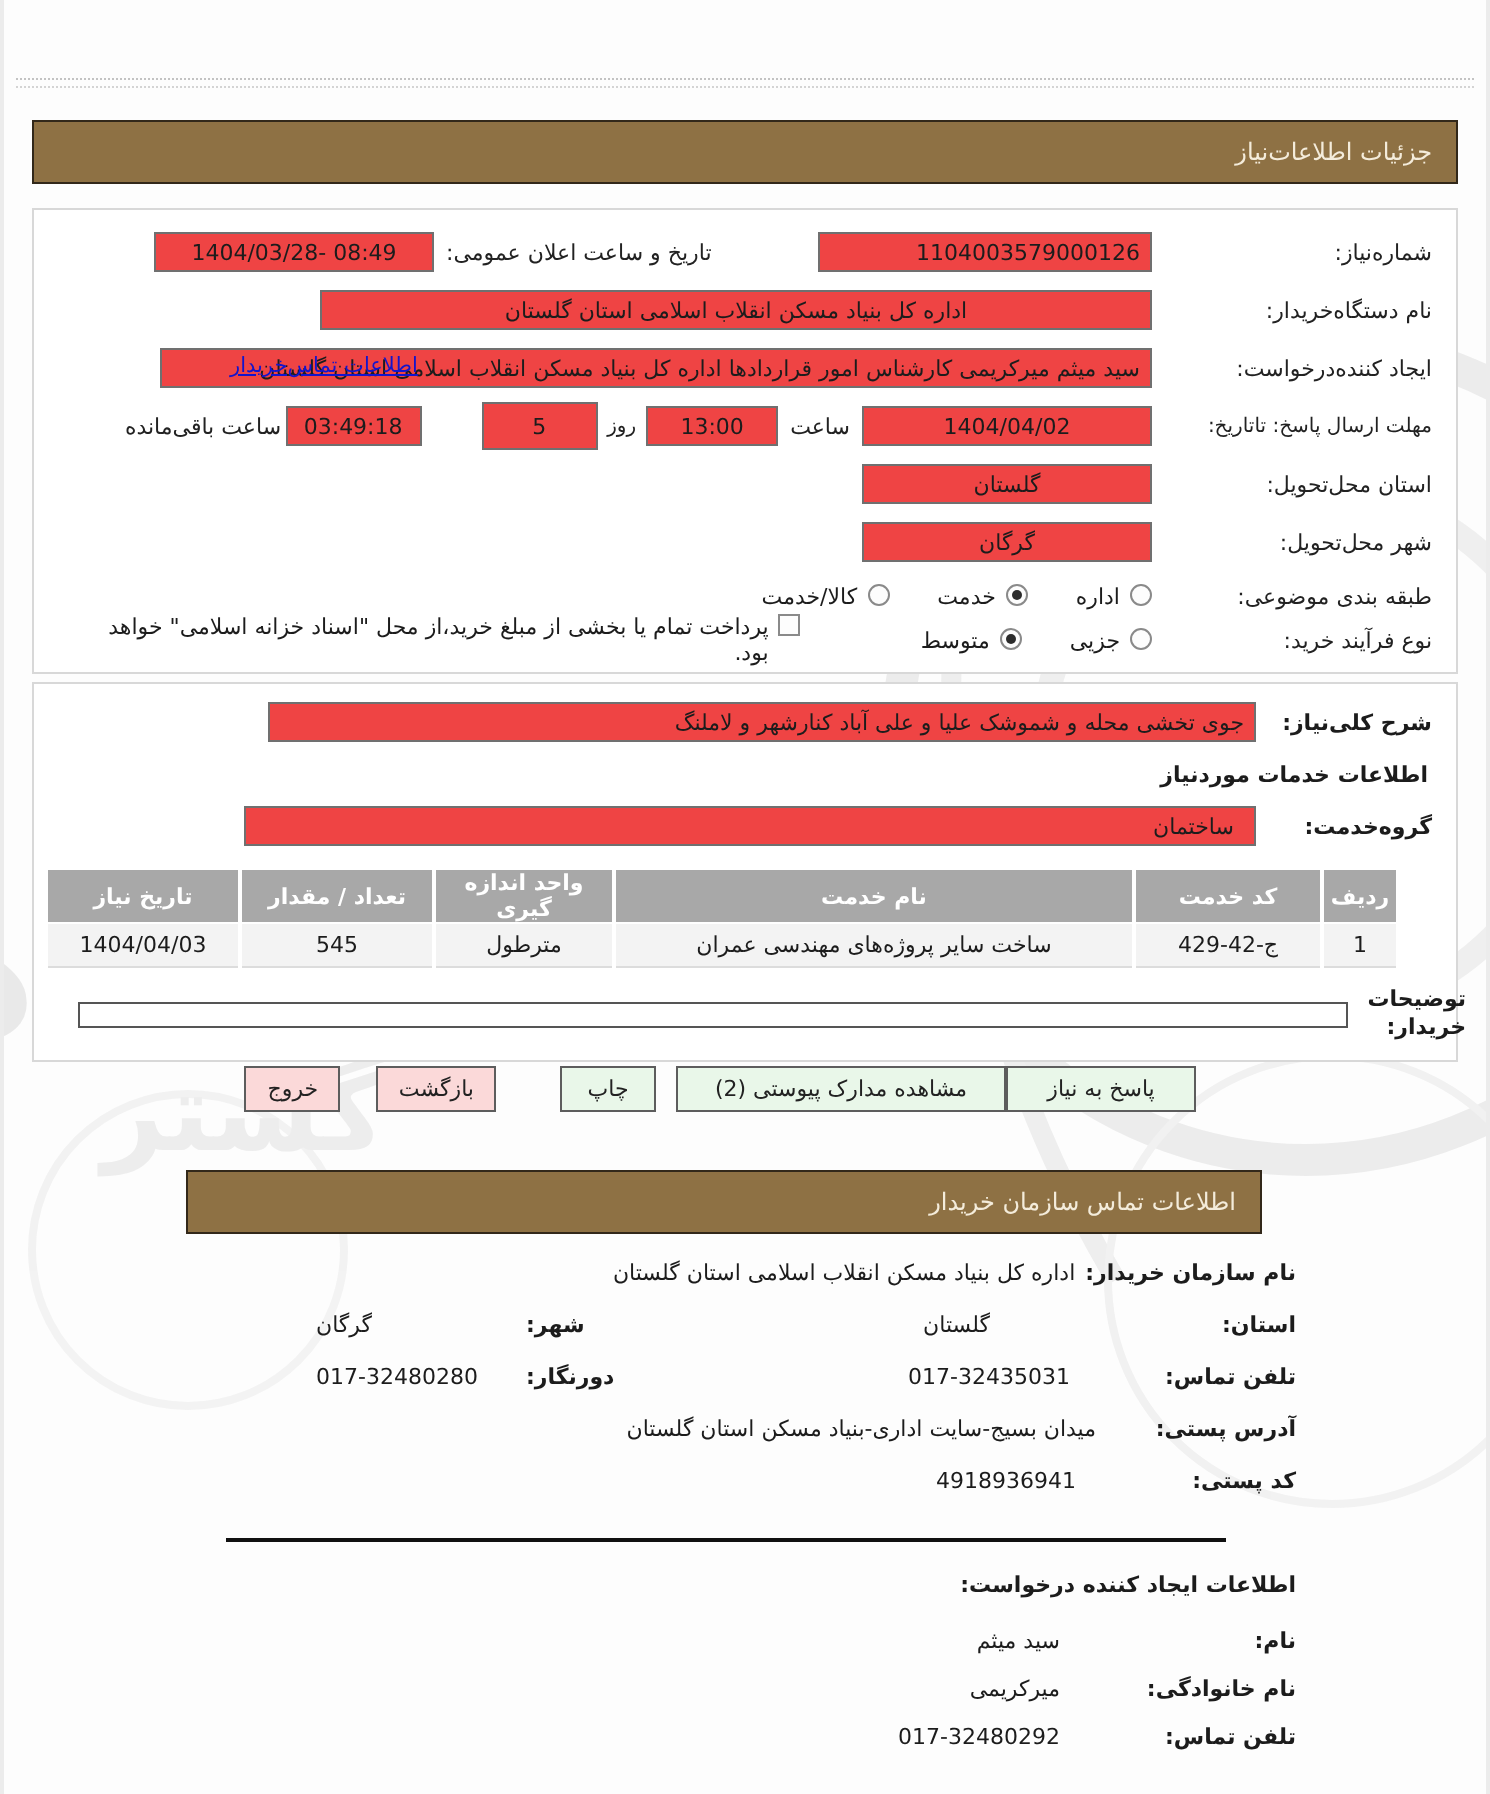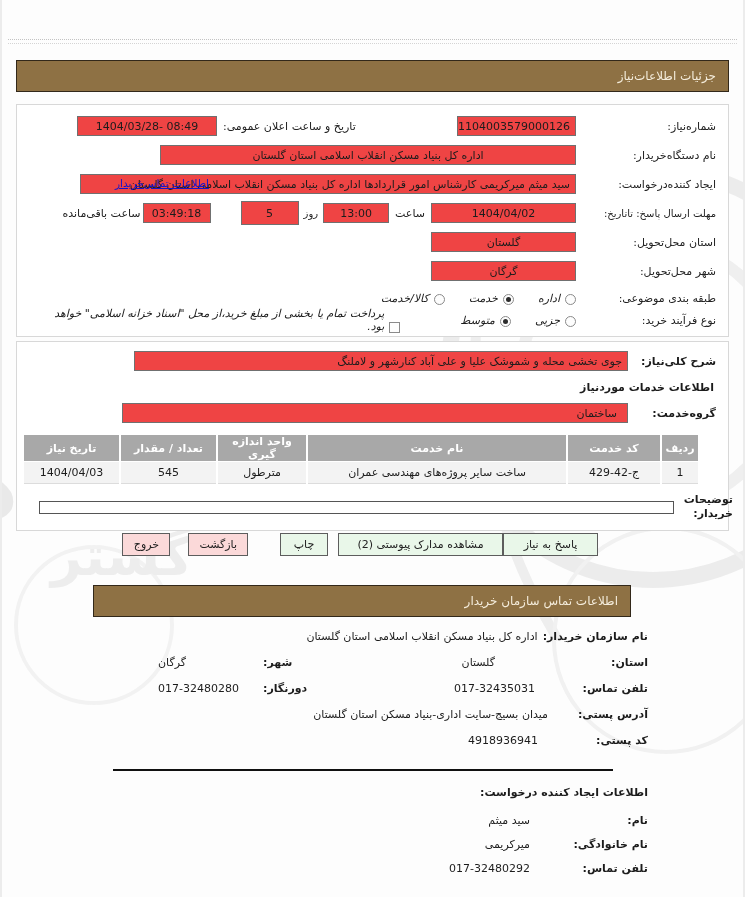--- a/index.html
+++ b/index.html
@@ -38,21 +38,21 @@
   .spacer { flex:1 1 auto; }
   .small-lbl { font-size:10px; }
   
   .radio { width:11px; height:11px; border:1px solid #8a8a8a; border-radius:50%;
     background:#fdfdfd; display:inline-block; flex:0 0 11px; }
   .radio.checked { position:relative; }
   .radio.checked::after { content:""; position:absolute; left:2px; top:2px;
     width:5px; height:5px; border-radius:50%; background:#2c2c2c; }
   .checkbox { width:11px; height:11px; border:1px solid #8a8a8a; background:#fdfdfd;
     display:inline-block; flex:0 0 11px; }
-  .opt { display:flex; align-items:flex-end; gap:5px; margin-left:24px;font-style:italic; }
+  .opt { display:flex; align-items:flex-start; gap:5px; margin-left:24px; }
   .req-link { position:absolute; left:86px; top:4px; color:#1414cc; text-decoration:underline;
     font-size:10.5px; white-space:nowrap; z-index:3; }
   
   .svc-heading { font-weight:bold; margin:9px 2px 8px; }
   table.svc { border-collapse:separate; border-spacing:2px 1px; width:657px; margin:10px 16px 0;
     table-layout:fixed; font-size:11px; }
   table.svc th { background:#a8a8a8; color:#ffffff; font-weight:bold; height:23px; text-align:center; }
   table.svc td { background:#f3f3f3; height:22px; text-align:center; border-bottom:1px solid #dcdcdc; }
   .cw0{width:36px}.cw1{width:92px}.cw2{width:258px}.cw3{width:88px}.cw4{width:95px}.cw5{width:95px}
   
@@ -109,21 +109,21 @@
   <div class="dotted-sep"></div>
 
   <div class="bar bar-main">
     <span>جزئیات اطلاعات‌نیاز</span>
   </div>
 
   <div class="box box1">
 
     <div class="frow">
       <span class="flabel w140">شماره‌نیاز:</span>
-      <span class="inp vright" style="width:119px">
+      <span class="inp vright" style="width:167px">
           <span class="ltr">1104003579000126</span>
         </span>
       <span class="spacer"></span>
       <span class="flabel">تاریخ و ساعت اعلان عمومی:</span>
       <span class="inp center" style="width:140px;margin-right:6px;margin-left:48px">
           <span class="ltr">1404/03/28- 08:49</span>
         </span>
     </div>
 
     <div class="frow">

